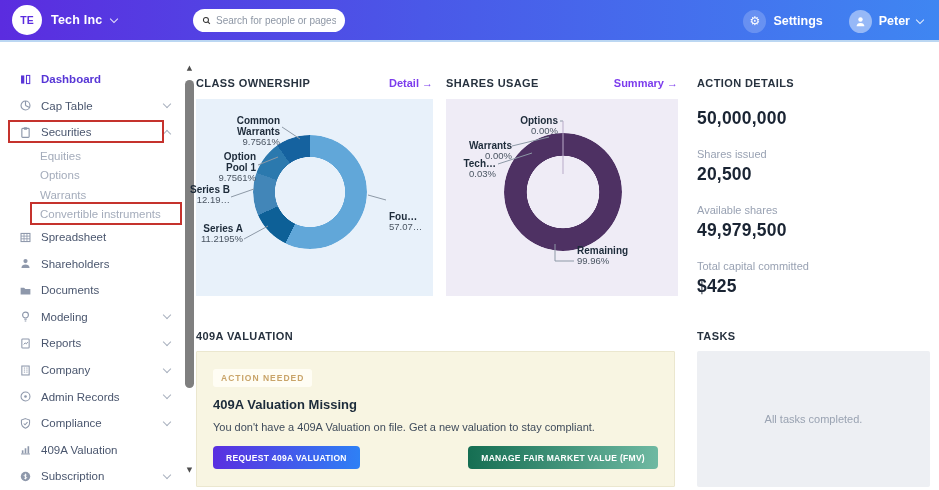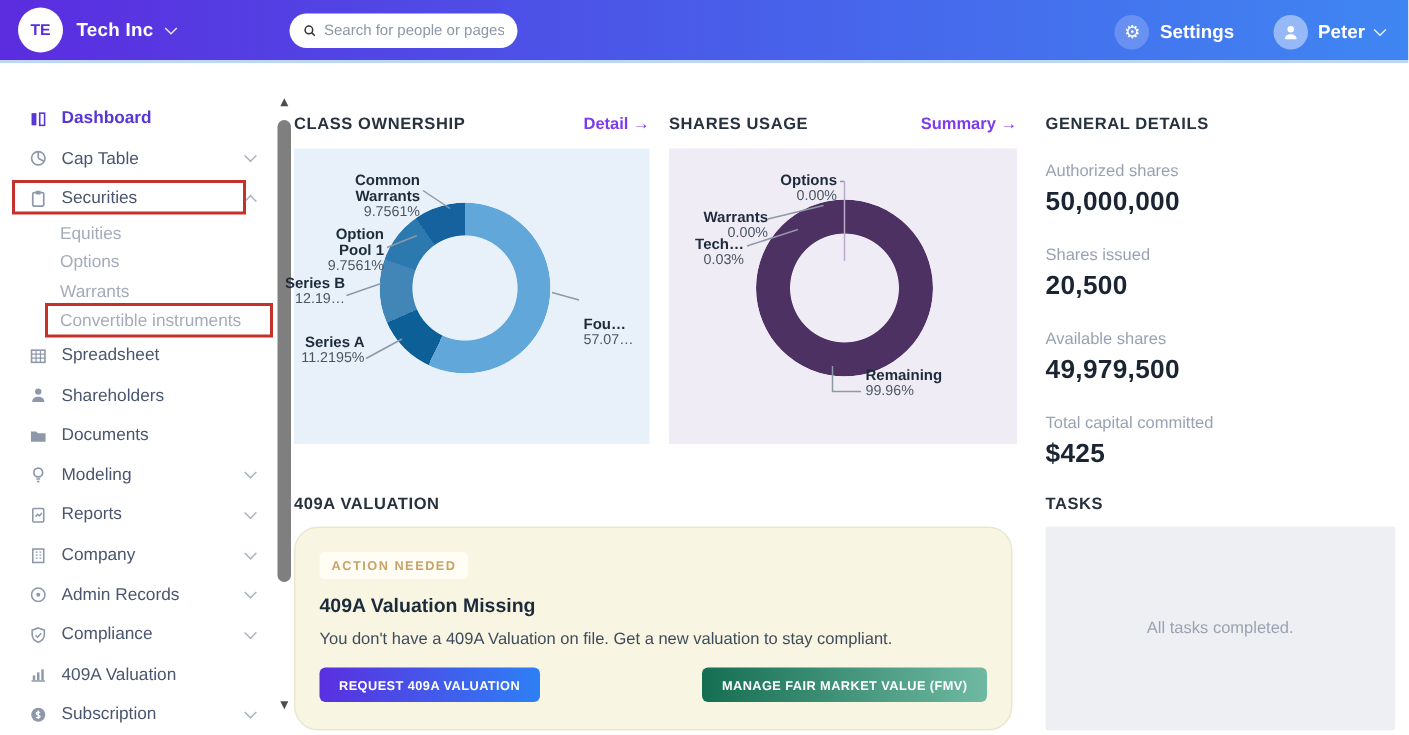--- a/index.html
+++ b/index.html
@@ -77,21 +77,21 @@
   
   .gd { position:absolute; left:697px; top:77px; width:233px; }
   .gd-title { font-size:11px; font-weight:bold; letter-spacing:.4px; color:#27323f; }
   .stat { margin-top:19px; }
   .stat .lbl { font-size:11px; color:#99a2b3; display:block; }
   .stat .val { font-size:17.5px; font-weight:bold; color:#1a2433; display:block; margin-top:4px;
     letter-spacing:.2px; }
 
   
   .v409-card { position:absolute; left:196px; top:351px; width:479px; height:136px;
-    background:#f8f5e2; border:1px solid #ebe7cf; border-radius:16px; padding:15px 16px; }
+    background:#f8f5e2; border:1px solid #ebe7cf; border-radius:1px; padding:15px 16px; }
   .badge { display:inline-block; background:#fffdf4; color:#c9a469; font-size:8.5px;
     font-weight:bold; letter-spacing:1px; padding:4px 8px; border-radius:3px; }
   .v409-head { margin-top:10px; font-size:13px; font-weight:bold; color:#1c2b3a; }
   .v409-body { margin-top:9px; font-size:11px; color:#3f4b5b; }
   .btn-row { margin-top:13px; display:flex; gap:15px;justify-content:space-between; }
   .btn { border:none; color:#fff; font-size:8.5px; font-weight:bold; letter-spacing:.3px;
     height:23px; padding:0 13px; border-radius:4px; cursor:pointer;
     font-family:"Liberation Sans", sans-serif; }
   .btn.purple { background:linear-gradient(90deg,#5a2fe0,#2e80f5); }
   .btn.green { background:linear-gradient(90deg,#156e52,#6fb9a2); }
@@ -348,23 +348,22 @@
       <span class="nm">Tech…</span>
       <span class="pct">0.03%</span>
     </div>
     <div class="clab" style="left:131px; top:146px; width:70px;">
       <span class="nm">Remaining</span>
       <span class="pct">99.96%</span>
     </div>
   </div>
 
   <div class="gd">
-    <h2 class="gd-title">GENERAL DETAILS</h2>
+    <h2 class="gd-title">ACTION DETAILS</h2>
     <div class="stat">
-      <span class="lbl">Authorized shares</span>
       <span class="val">50,000,000</span>
     </div>
     <div class="stat">
       <span class="lbl">Shares issued</span>
       <span class="val">20,500</span>
     </div>
     <div class="stat">
       <span class="lbl">Available shares</span>
       <span class="val">49,979,500</span>
     </div>

